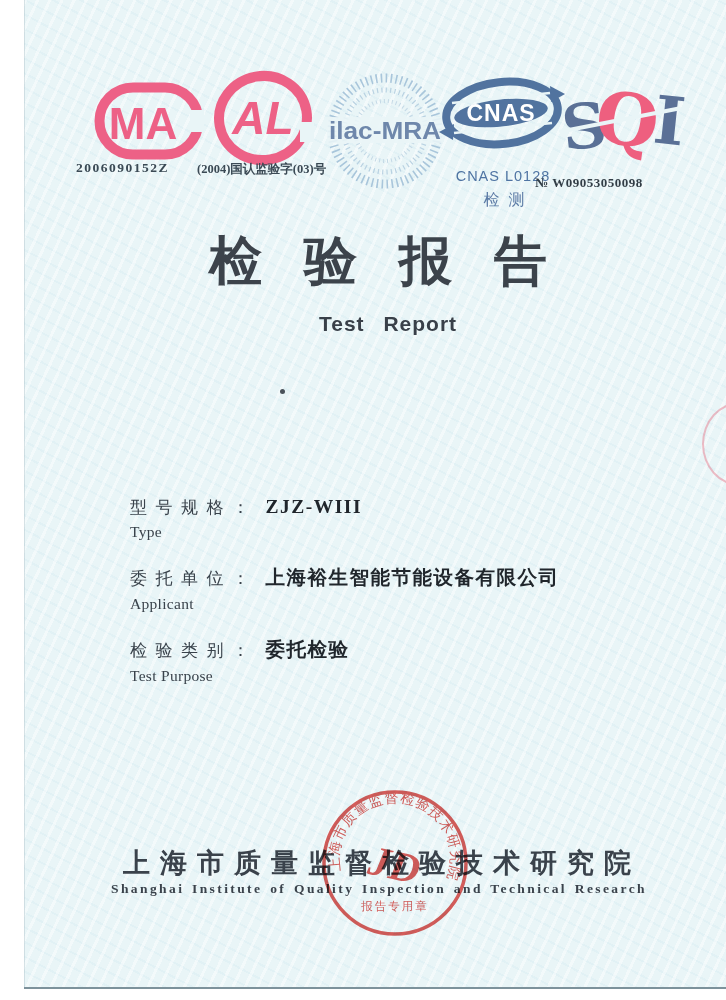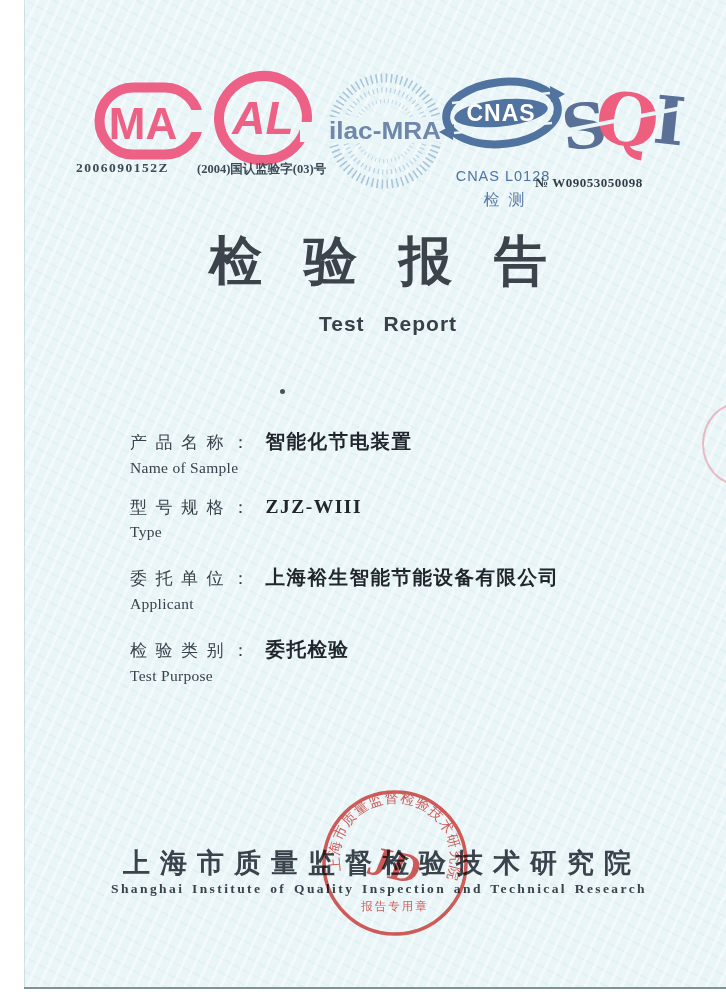--- a/index.html
+++ b/index.html
@@ -152,24 +152,20 @@
     <span class="sqi-i">I</span>
     <i class="sqi-swoosh"></i>
   </div>
 
   <div class="report-no">№ W09053050098</div>
 
   <div class="title-cn">检验报告</div>
   <div class="title-en">Test Report</div>
   <i class="stray-dot"></i>
 
-  <div class="field field-1">
-    <div><span class="lab">产品名称：</span><span class="val">智能化节电装置</span></div>
-    <div class="len">Name of Sample</div>
-  </div>
   <div class="field field-2">
     <div><span class="lab">型号规格：</span><span class="val">ZJZ-WIII</span></div>
     <div class="len">Type</div>
   </div>
   <div class="field field-3">
     <div><span class="lab">委托单位：</span><span class="val">上海裕生智能节能设备有限公司</span></div>
     <div class="len">Applicant</div>
   </div>
   <div class="field field-4">
     <div><span class="lab">检验类别：</span><span class="val">委托检验</span></div>

